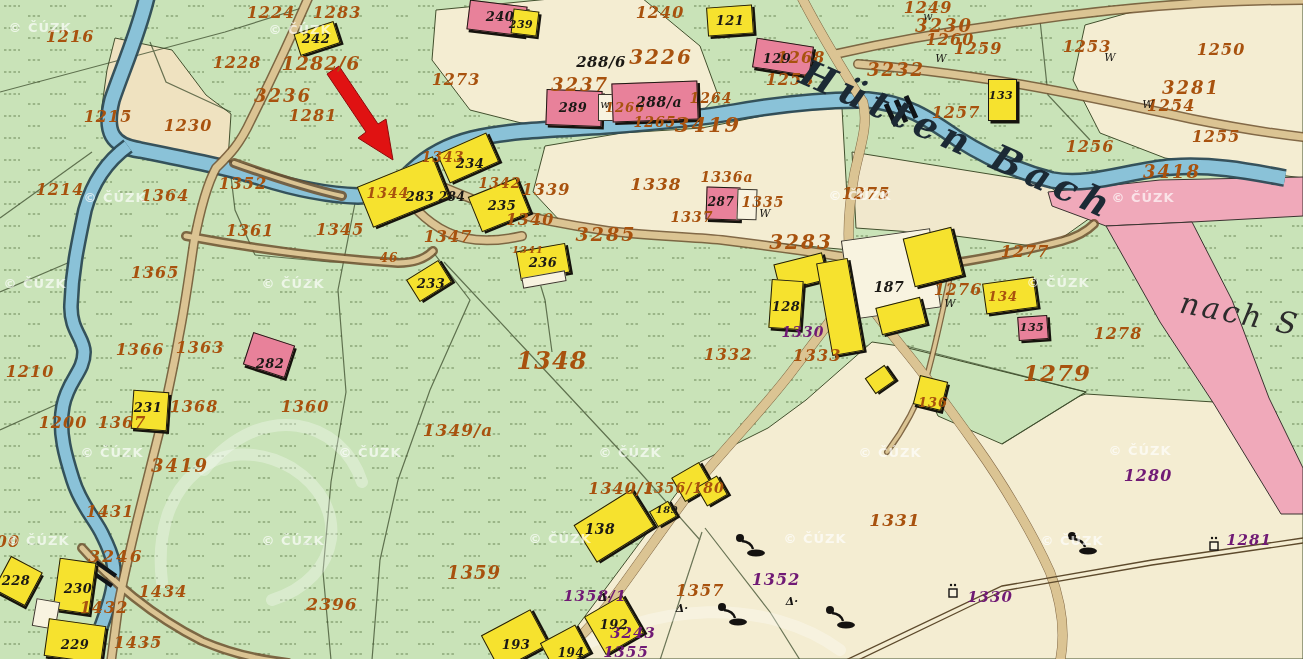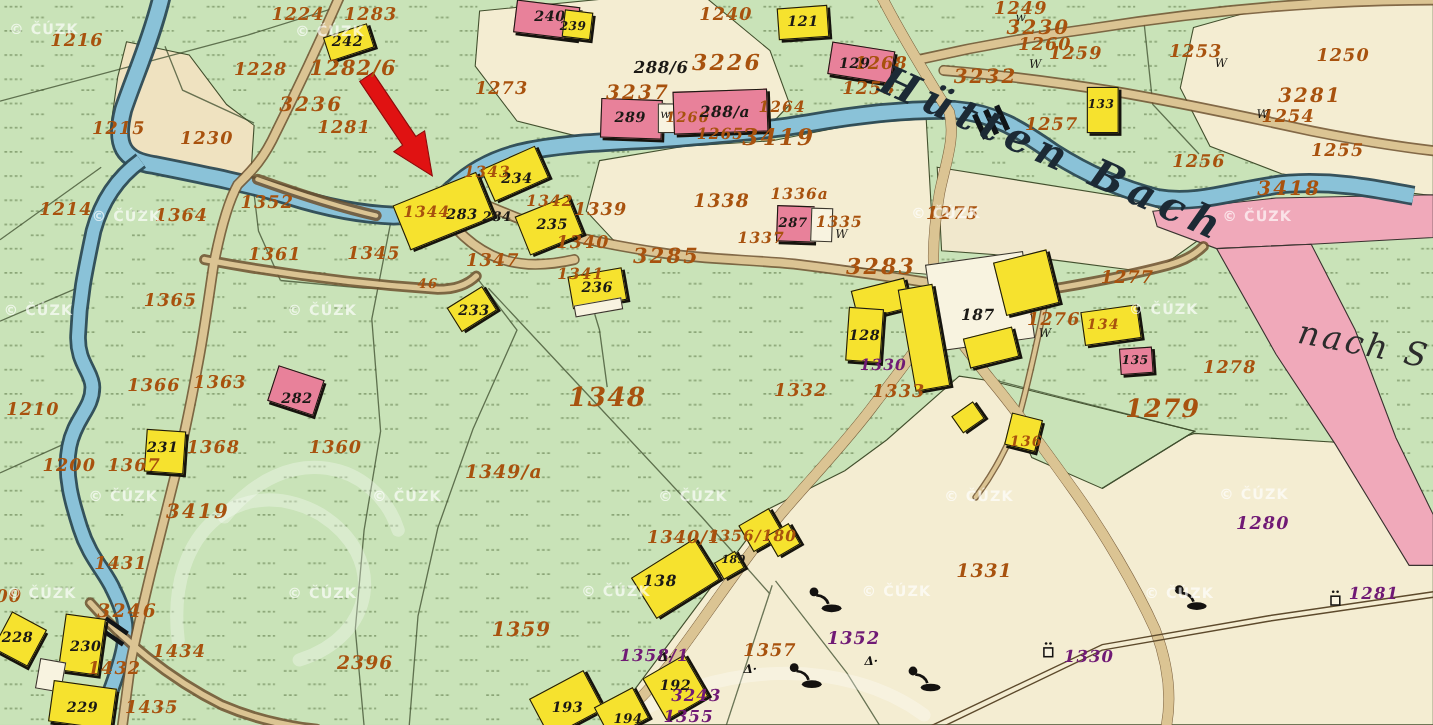--- a/index.html
+++ b/index.html
@@ -227,21 +227,21 @@
       <div class="lab c-o" style="left: 552px; top: 361px; transform: translate(-50%, -50%); font-size: 24px;">1348</div>
       <div class="lab c-o" style="left: 458px; top: 430px; transform: translate(-50%, -50%); font-size: 17px;">1349/a</div>
       <div class="lab c-o" style="left: 474px; top: 573px; transform: translate(-50%, -50%); font-size: 18px;">1359</div>
       <div class="lab c-o" style="left: 622px; top: 489px; transform: translate(-50%, -50%); font-size: 16px;">1340/1</div>
       <div class="lab c-o" style="left: 684px; top: 488px; transform: translate(-50%, -50%); font-size: 14px;">1356/180</div>
       <div class="lab c-o" style="left: 700px; top: 591px; transform: translate(-50%, -50%);">1357</div>
       <div class="lab c-o" style="left: 895px; top: 520px; transform: translate(-50%, -50%); font-size: 17px;">1331</div>
       <div class="lab c-o" style="left: 546px; top: 190px; transform: translate(-50%, -50%);">1339</div>
       <div class="lab c-o" style="left: 530px; top: 220px; transform: translate(-50%, -50%);">1340</div>
       <div class="lab c-o" style="left: 448px; top: 237px; transform: translate(-50%, -50%);">1347</div>
-      <div class="lab c-o" style="left: 528px; top: 250px; transform: translate(-50%, -50%); font-size: 14px;">1341</div>
+      <div class="lab c-o" style="left: 528px; top: 250px; transform: translate(-50%, -50%); font-size: 10px;">1341</div>
       <div class="lab c-o" style="left: 443px; top: 157px; transform: translate(-50%, -50%); font-size: 14px;">1343</div>
       <div class="lab c-o" style="left: 500px; top: 147px; transform: translate(-50%, -50%); font-size: 14px; margin-top: 36px;">1342</div>
       <div class="lab c-o" style="left: 388px; top: 193px; transform: translate(-50%, -50%); font-size: 14px;">1344</div>
       <div class="lab c-o" style="left: 656px; top: 184px; transform: translate(-50%, -50%); font-size: 17px;">1338</div>
       <div class="lab c-o" style="left: 727px; top: 177px; transform: translate(-50%, -50%); font-size: 14px;">1336a</div>
       <div class="lab c-o" style="left: 692px; top: 217px; transform: translate(-50%, -50%); font-size: 14px;">1337</div>
       <div class="lab c-o" style="left: 763px; top: 202px; transform: translate(-50%, -50%); font-size: 14px;">1335</div>
       <div class="lab c-o" style="left: 866px; top: 194px; transform: translate(-50%, -50%);">1275</div>
       <div class="lab c-o" style="left: 1025px; top: 252px; transform: translate(-50%, -50%);">1277</div>
       <div class="lab c-o" style="left: 1118px; top: 334px; transform: translate(-50%, -50%);">1278</div>

